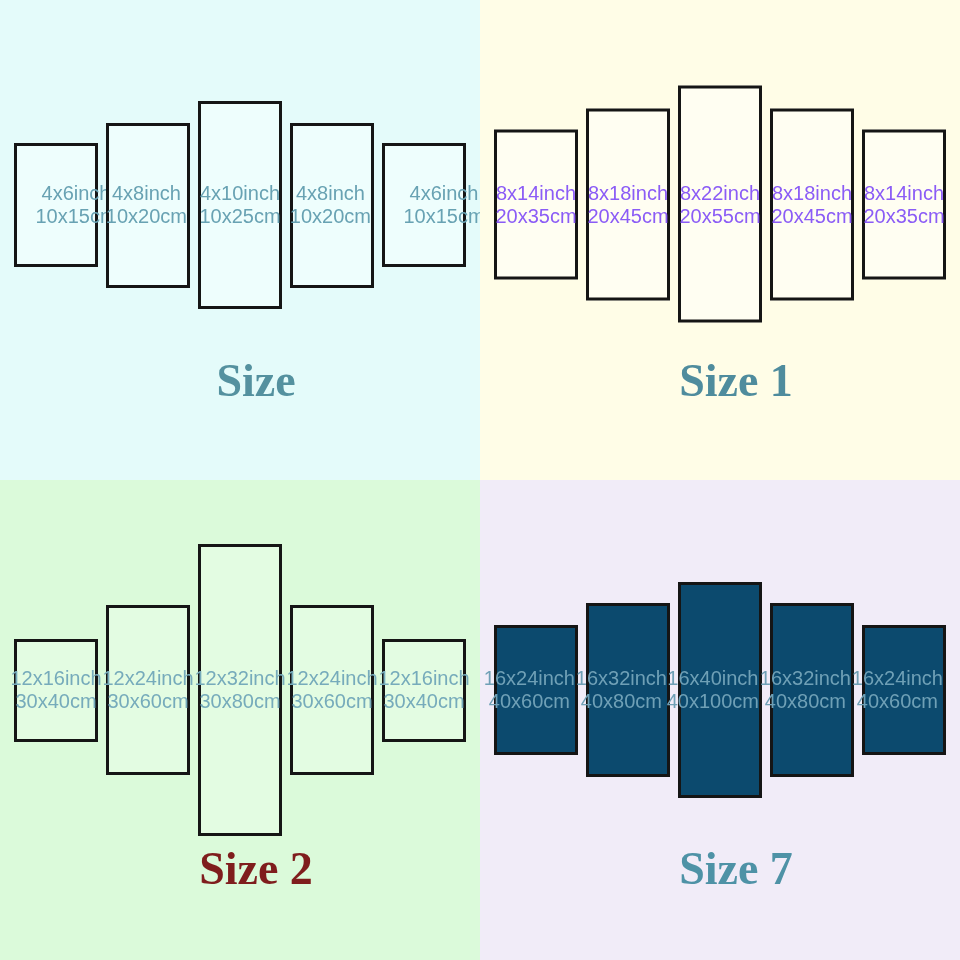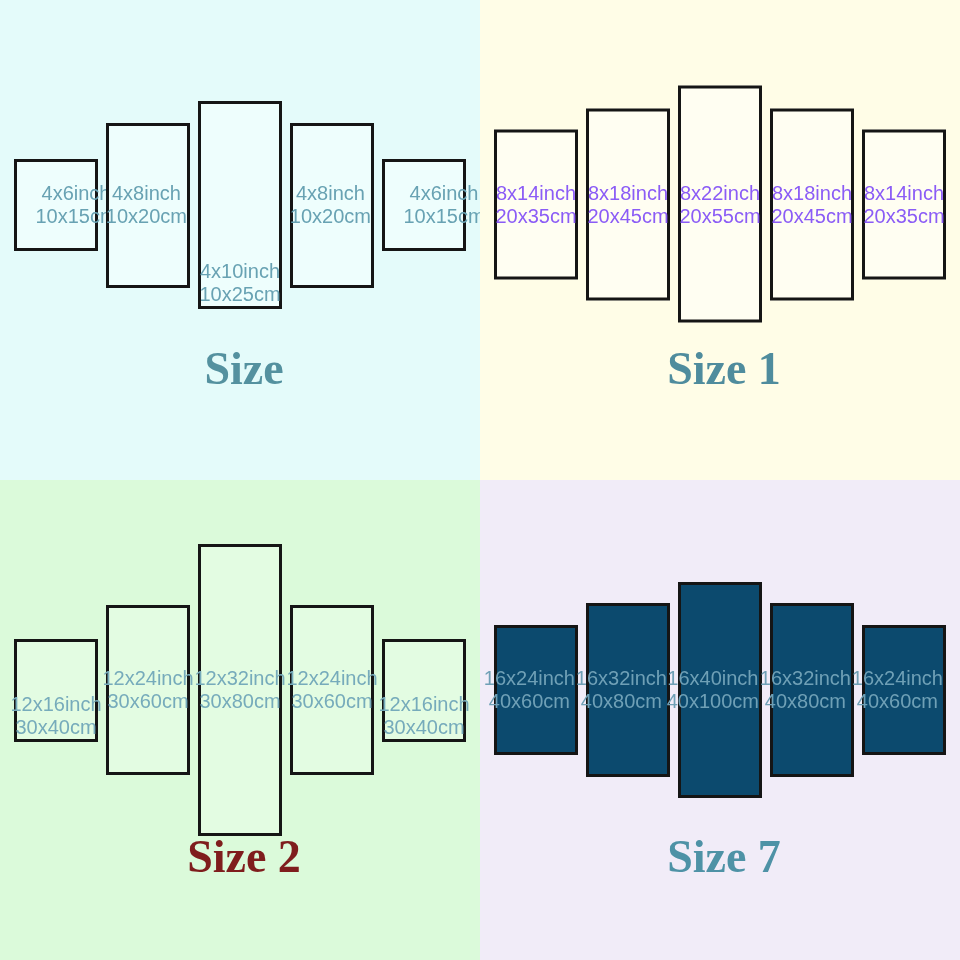--- a/index.html
+++ b/index.html
@@ -39,37 +39,37 @@
     border:3px solid #151515;
     display:flex;flex-direction:column;
     justify-content:center;align-items:center;
   }
   .q0 .panel{background:#EEFEFD;}
   .q1 .panel{background:#FFFEF2;}
   .q2 .panel{background:#E3FCE2;}
   .q3 .panel{background:#0c4a6e;align-items:flex-end;}
 
   
-  .q0 .p0,.q0 .p4{height:92px;padding-left:40px;} .q0 .p1,.q0 .p3{height:165px;align-items:flex-end;} .q0 .p2{height:208px;justify-content:flex-end;}
+  .q0 .p0,.q0 .p4{height:124px;padding-left:40px;} .q0 .p1,.q0 .p3{height:165px;align-items:flex-end;} .q0 .p2{height:208px;}
   .q1 .p0,.q1 .p4{height:150px;} .q1 .p1,.q1 .p3{height:192px;} .q1 .p2{height:237px;justify-content:center;}
-  .q2 .p0,.q2 .p4{height:103px;justify-content:flex-end;} .q2 .p1,.q2 .p3{height:170px;} .q2 .p2{height:292px;}
+  .q2 .p0,.q2 .p4{height:103px;} .q2 .p1,.q2 .p3{height:170px;} .q2 .p2{height:292px;}
   .q3 .p0,.q3 .p4{height:130px;} .q3 .p1,.q3 .p3{height:174px;} .q3 .p2{height:216px;padding-left:32px;}
 
   .label{
     text-align:center;
     font-size:20px;line-height:23px;
     white-space:nowrap;
   }
   .q0 .label{color:#68A2B3;}
   .q1 .label{color:#8b5cf6;}
   .q2 .label{color:#76ABBB;}
   .q3 .label{color:#6FA0B6;}
 
   .title{
-    position:absolute;left:0;width:100%;margin:4px;
+    position:absolute;left:0;width:100%;margin:16px;
     text-align:center;
     font-family:"Liberation Serif",serif;
     font-weight:700;
     font-size:46px;line-height:1;
     letter-spacing:0px;
   }
   .q0 .title{top:342px;color:#54919F;}
   .q1 .title{top:342px;color:#4F8C9D;}
   .q2 .title{top:350px;color:#7f1d1d;}
   .q3 .title{top:350px;color:#4E92A6;}

